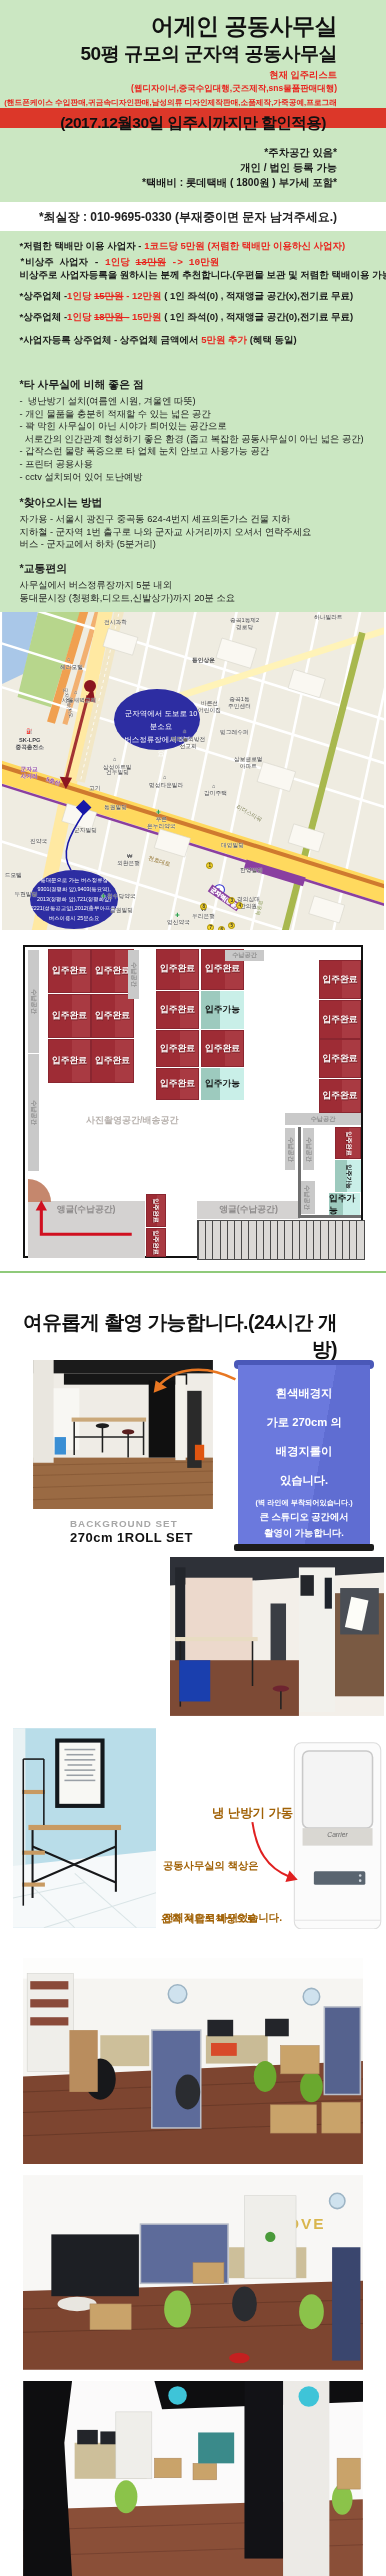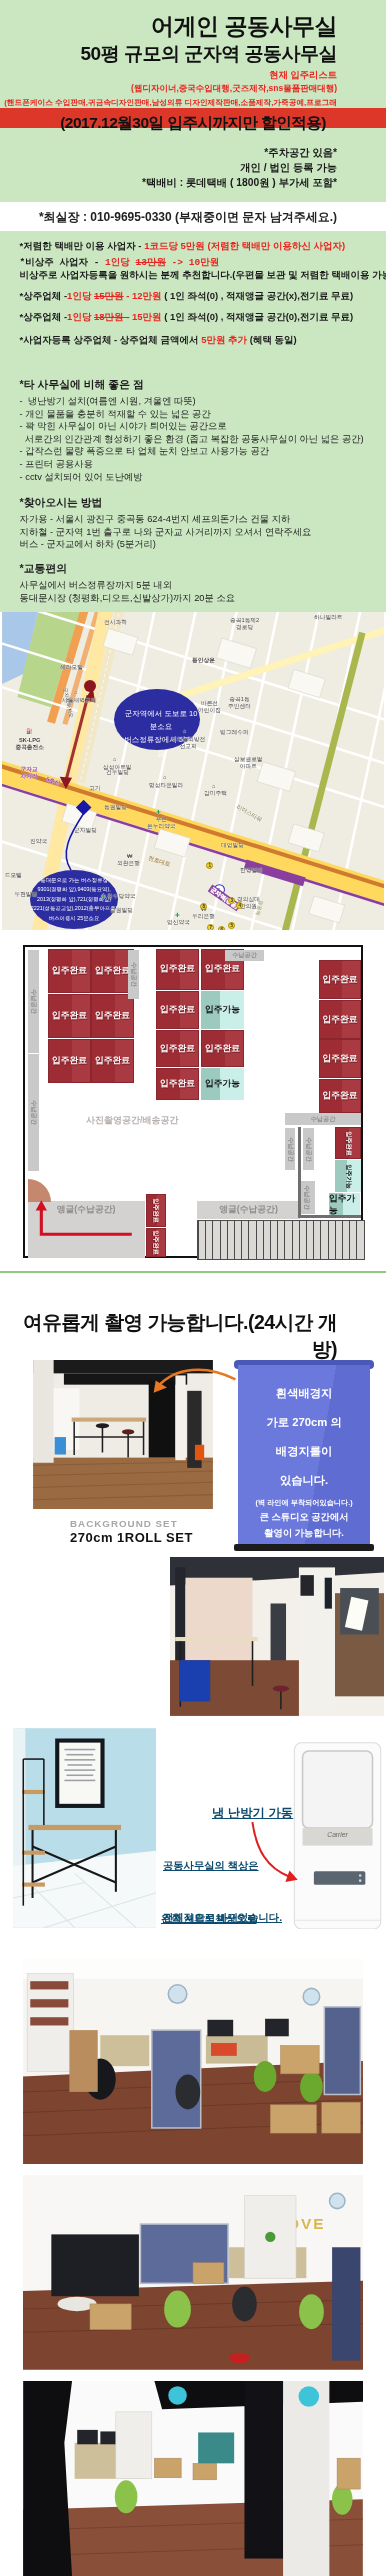--- a/index.html
+++ b/index.html
@@ -79,21 +79,21 @@
   
   #backdrop{left:234px;top:1360px;width:140px;height:195px;}
   #bd-roll{position:absolute;left:0;top:0;width:140px;height:9.3px;background:#4a58b8;border-radius:4.1px;}
   #bd-sheet{position:absolute;left:4.1px;top:5.2px;width:132px;height:181px;background:linear-gradient(100deg,#6b79dd 0 60%,#5f6dd2 60% 100%);}
   #bd-bar{position:absolute;left:0px;top:184px;width:140px;height:7.2px;background:#1c1c1c;border-radius:2.1px;}
   #bd-text{position:absolute;left:4.1px;top:18.5px;width:132px;text-align:center;color:#fff;}
   #bd-text div{font-weight:800;}
   .bd-big{font-size:11.3px;line-height:29px;}
   .bd-small{font-size:7.2px;line-height:15.5px;}
   .bd-mid{font-size:9.3px;line-height:15.5px;}
-  .red-note{position:absolute;color:#0c4a6e;font-weight:700;white-space:nowrap;text-decoration:underline;}
+  .red-note{position:absolute;color:#a16207;font-weight:700;white-space:nowrap;}
   #ac-note{left:212px;top:1805px;font-size:12.4px;}
   #desk-note-1{left:163px;top:1859px;font-size:10.3px;}
   #desk-note-2{left:161px;top:1886px;font-size:10.3px;margin-top:26px;}
   #desk-note-3{left:163px;top:1911px;font-size:10.3px;}
   svg text{font-family:"Liberation Sans",sans-serif;}
 </style>
 </head>
 <body>
 
 <div id="page">

